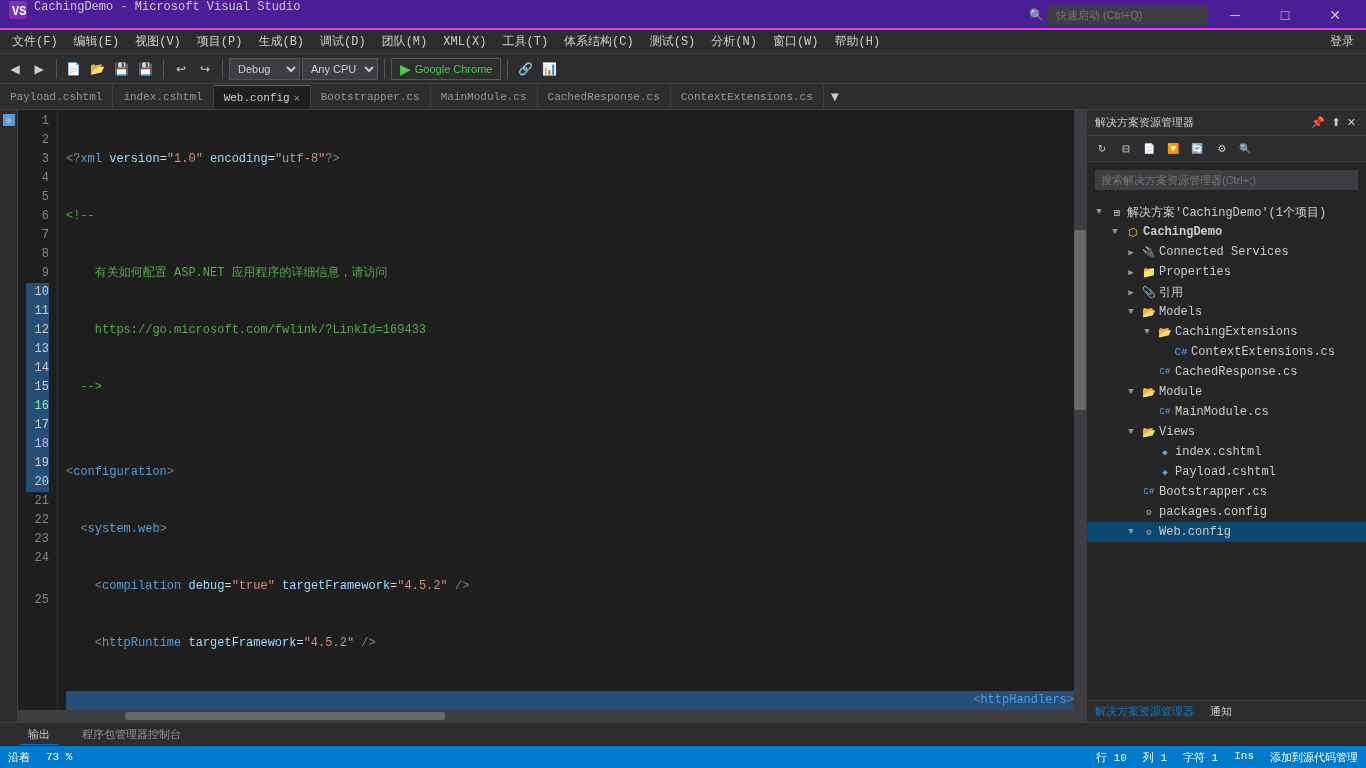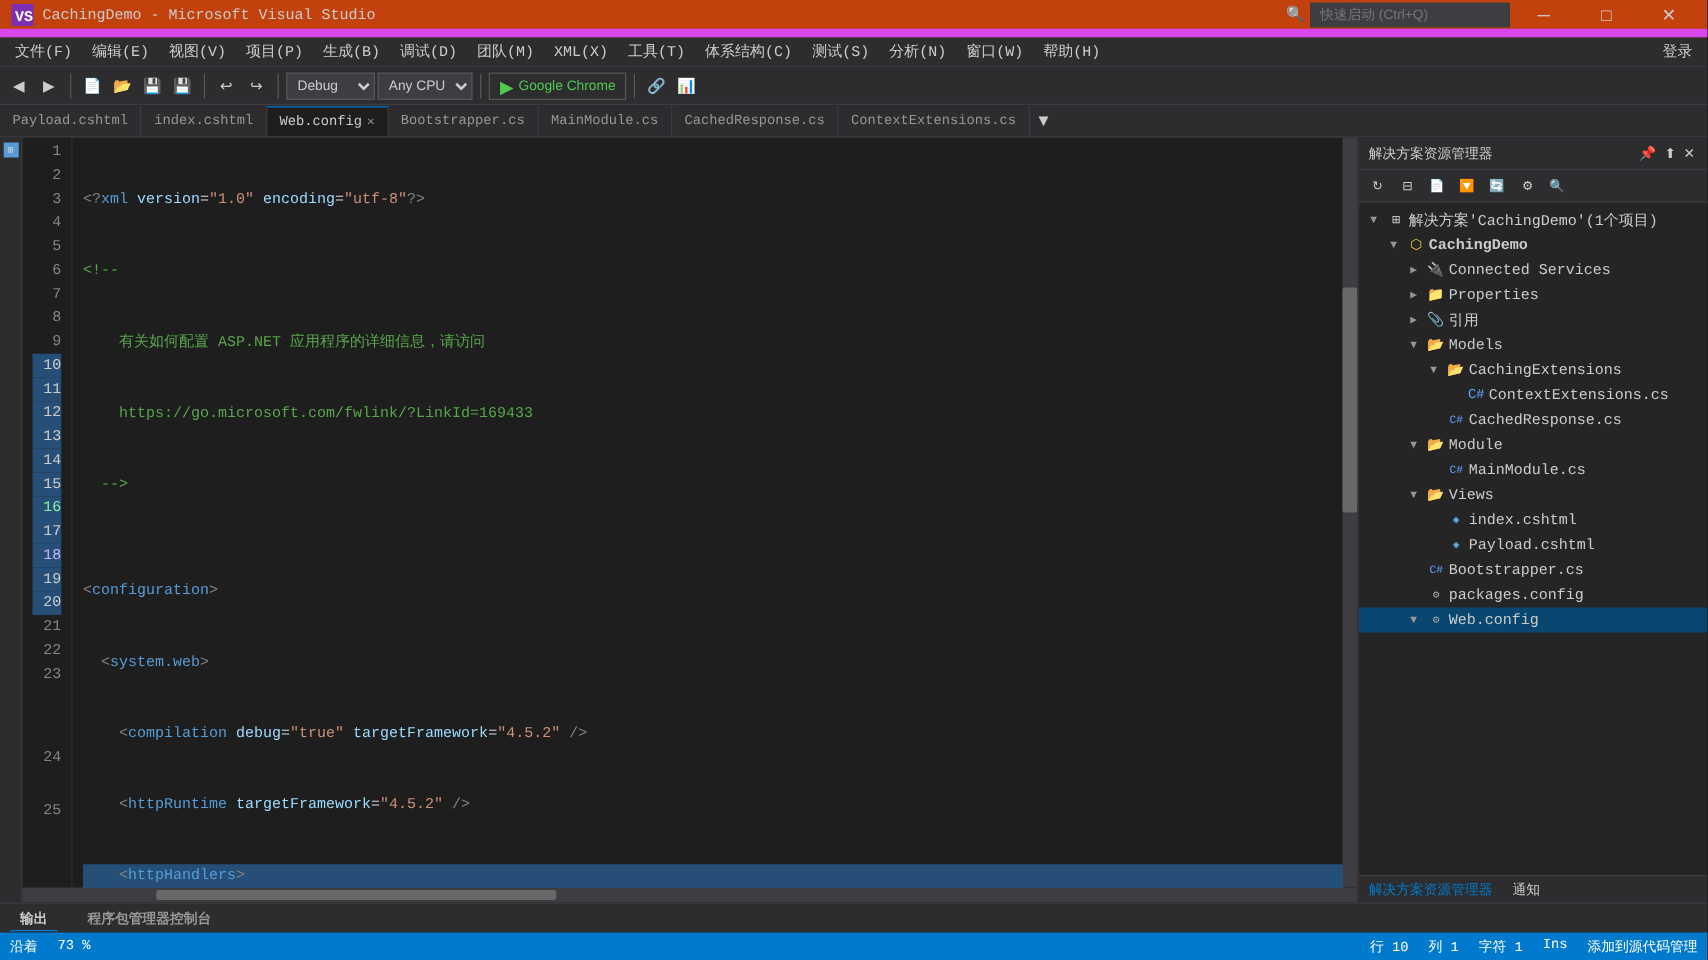--- a/index.html
+++ b/index.html
@@ -8,26 +8,26 @@
       background: #1e1e1e; 
       color: #d4d4d4; 
       width: 1366px; 
       height: 768px; 
       overflow: hidden;
       font-size: 12px;
     }
 
     
     .title-bar {
-      background: #c2410c;
+      background: #4c1d95;
       height: 30px;
       display: flex;
-      align-items: center;
+      align-items: flex-start;
       padding: 0 8px;
-      border-bottom: 7px solid #d946ef;
+      border-bottom: 2px solid #d946ef;
     }
     .title-bar-logo {
       width: 20px; height: 20px; margin-right: 6px;
       display: flex; align-items: center; justify-content: center;
     }
     .title-bar-text {
       color: #cccccc;
       font-size: 12px;
       flex: 1;
     }
@@ -275,25 +275,24 @@
       gap: 16px;
     }
 
     
     .bottom-panel {
       height: 24px;
       background: #2d2d30;
       border-top: 1px solid #3e3e42;
       display: flex;
       align-items: center;
-      padding: 0 8px;
+      padding: 0 20px;
       font-size: 11px;
       color: #969696;
       gap: 16px;
-      font-weight: bold;
     }
     .bottom-tab {
       padding: 2px 8px;
       cursor: pointer;
       color: #969696;
     }
     .bottom-tab.active { color: #cccccc; border-bottom: 1px solid #007acc; }
 
     
     .xml-tag { color: #569cd6; }
@@ -458,35 +457,35 @@
           <div style="line-height:19px;background:#264f78;color:#cccccc;">14</div>
           <div style="line-height:19px;background:#264f78;color:#cccccc;">15</div>
           <div style="line-height:19px;background:#264f78;color:#86efac;">16</div>
           <div style="line-height:19px;background:#264f78;color:#cccccc;">17</div>
           <div style="line-height:19px;background:#264f78;color:#c4b5fd;">18</div>
           <div style="line-height:19px;background:#264f78;color:#cccccc;">19</div>
           <div style="line-height:19px;background:#264f78;color:#cccccc;">20</div>
           <div style="line-height:19px;">21</div>
           <div style="line-height:19px;">22</div>
           <div style="line-height:19px;">23</div>
-          <div style="line-height:19px;margin-top:48px;">24</div>
+          <div style="line-height:19px;">24</div>
           <div style="line-height:19px;margin-top:23px;">25</div>
         </div>
 
         <div class="code-content" style="padding-top:2px;">
           <div style="line-height:19px;"><span class="xml-punctuation">&lt;?</span><span class="xml-tag">xml</span> <span class="xml-attr">version</span>=<span class="xml-value">"1.0"</span> <span class="xml-attr">encoding</span>=<span class="xml-value">"utf-8"</span><span class="xml-punctuation">?&gt;</span></div>
           <div style="line-height:19px;"><span class="xml-comment">&lt;!--</span></div>
           <div style="line-height:19px;"><span class="xml-comment">    有关如何配置 ASP.NET 应用程序的详细信息，请访问</span></div>
           <div style="line-height:19px;"><span class="xml-comment">    https://go.microsoft.com/fwlink/?LinkId=169433</span></div>
           <div style="line-height:19px;"><span class="xml-comment">  --&gt;</span></div>
           <div style="line-height:19px;margin-top:28px;"><span class="xml-punctuation">&lt;</span><span class="xml-tag">configuration</span><span class="xml-punctuation">&gt;</span></div>
           <div style="line-height:19px;">  <span class="xml-punctuation">&lt;</span><span class="xml-tag">system.web</span><span class="xml-punctuation">&gt;</span></div>
           <div style="line-height:19px;">    <span class="xml-punctuation">&lt;</span><span class="xml-tag">compilation</span> <span class="xml-attr">debug</span>=<span class="xml-value">"true"</span> <span class="xml-attr">targetFramework</span>=<span class="xml-value">"4.5.2"</span> <span class="xml-punctuation">/&gt;</span></div>
           <div style="line-height:19px;">    <span class="xml-punctuation">&lt;</span><span class="xml-tag">httpRuntime</span> <span class="xml-attr">targetFramework</span>=<span class="xml-value">"4.5.2"</span> <span class="xml-punctuation">/&gt;</span></div>
-          <div style="line-height:19px;background:#264f78;">    <span class="xml-punctuation">&lt;</span><span class="xml-tag">httpHandlers</span><span class="xml-punctuation">&gt;</span></div>
+          <div style="line-height:19px;background:#264f78;text-align:right;">    <span class="xml-punctuation">&lt;</span><span class="xml-tag">httpHandlers</span><span class="xml-punctuation">&gt;</span></div>
           
           
           
           
           
           
           
           
           
           
@@ -520,20 +519,23 @@
       <div class="se-toolbar">
         <button class="toolbar-btn" style="font-size:10px;">↻</button>
         <button class="toolbar-btn" style="font-size:10px;">⊟</button>
         <button class="toolbar-btn" style="font-size:10px;">📄</button>
         <button class="toolbar-btn" style="font-size:10px;">🔽</button>
         <button class="toolbar-btn" style="font-size:10px;">🔄</button>
         <button class="toolbar-btn" style="font-size:10px;">⚙</button>
         <button class="toolbar-btn" style="font-size:10px;">🔍</button>
       </div>
 
+      <div style="padding:4px;background:#252526;">
+        <input class="se-search" style="width: calc(100% - 8px);" placeholder="搜索解决方案资源管理器(Ctrl+;)">
+      </div>
 
       <div class="se-tree">
 
         <div class="tree-item" style="padding-left:4px;">
           <span class="tree-arrow">▼</span>
           <span class="tree-icon" style="color:#c0c0c0;">⊞</span>
           <span class="tree-label">解决方案'CachingDemo'(1个项目)</span>
         </div>
 
         <div class="tree-item" style="padding-left:20px;">

